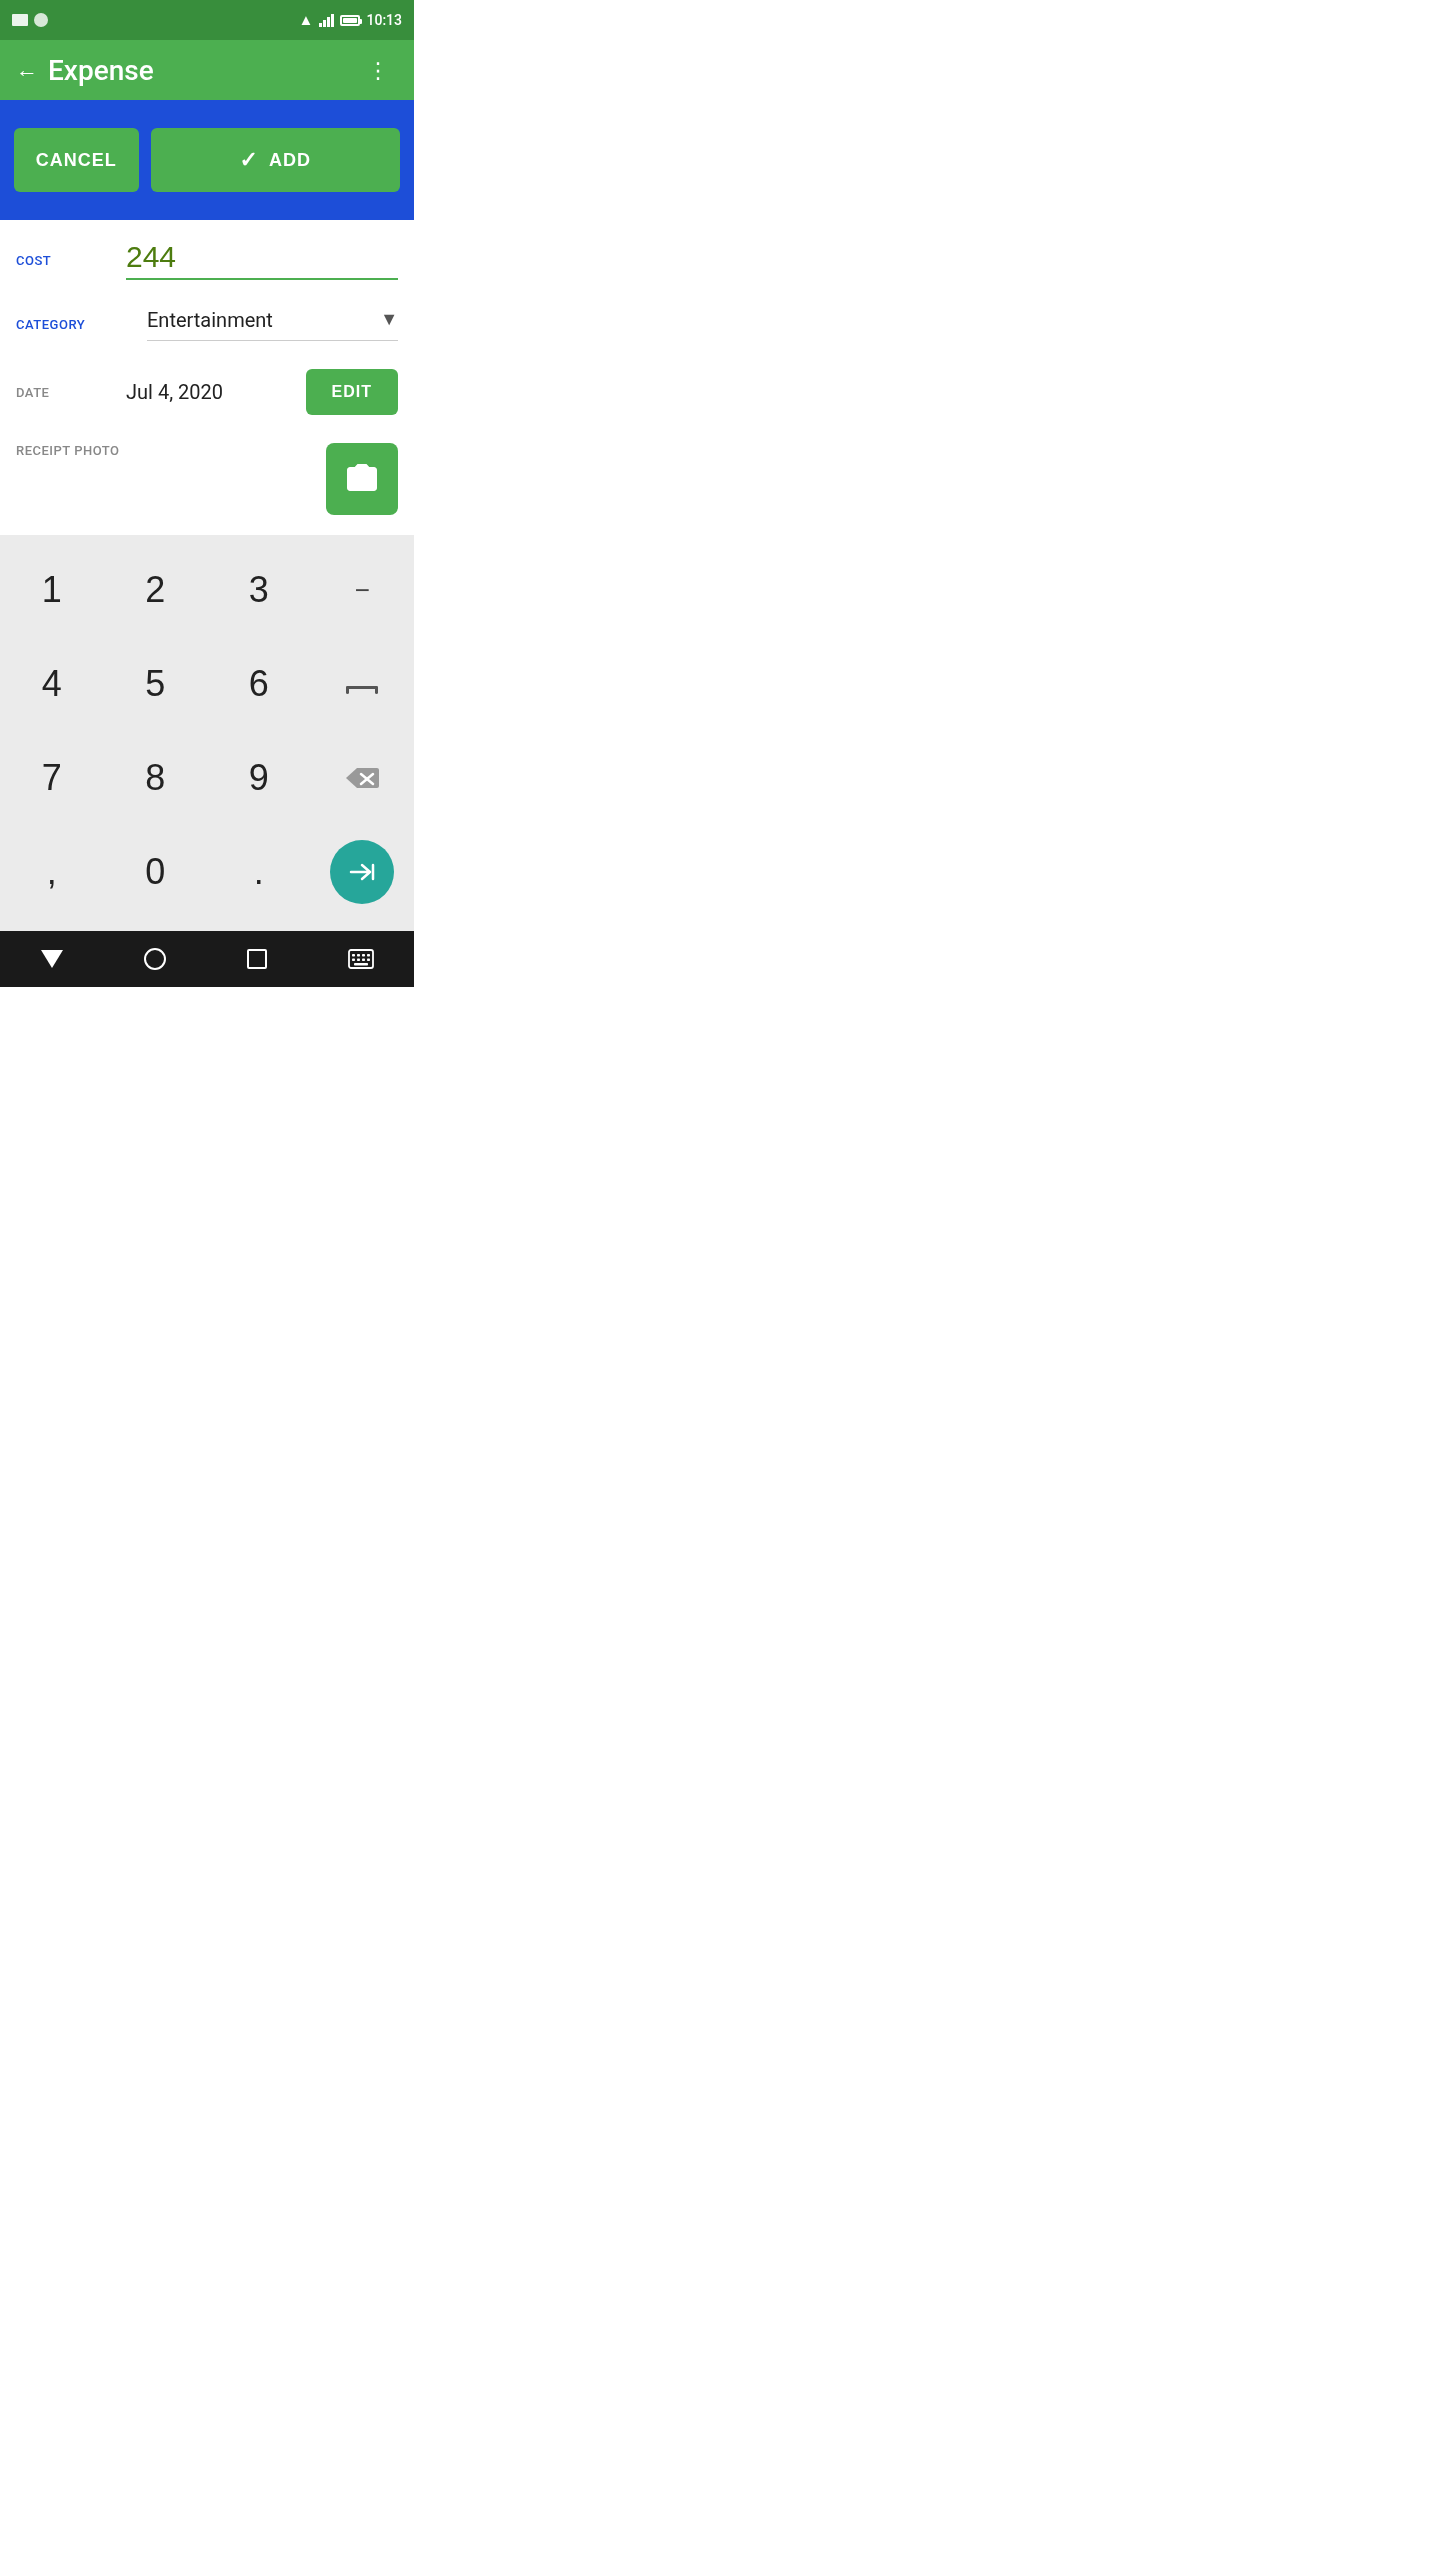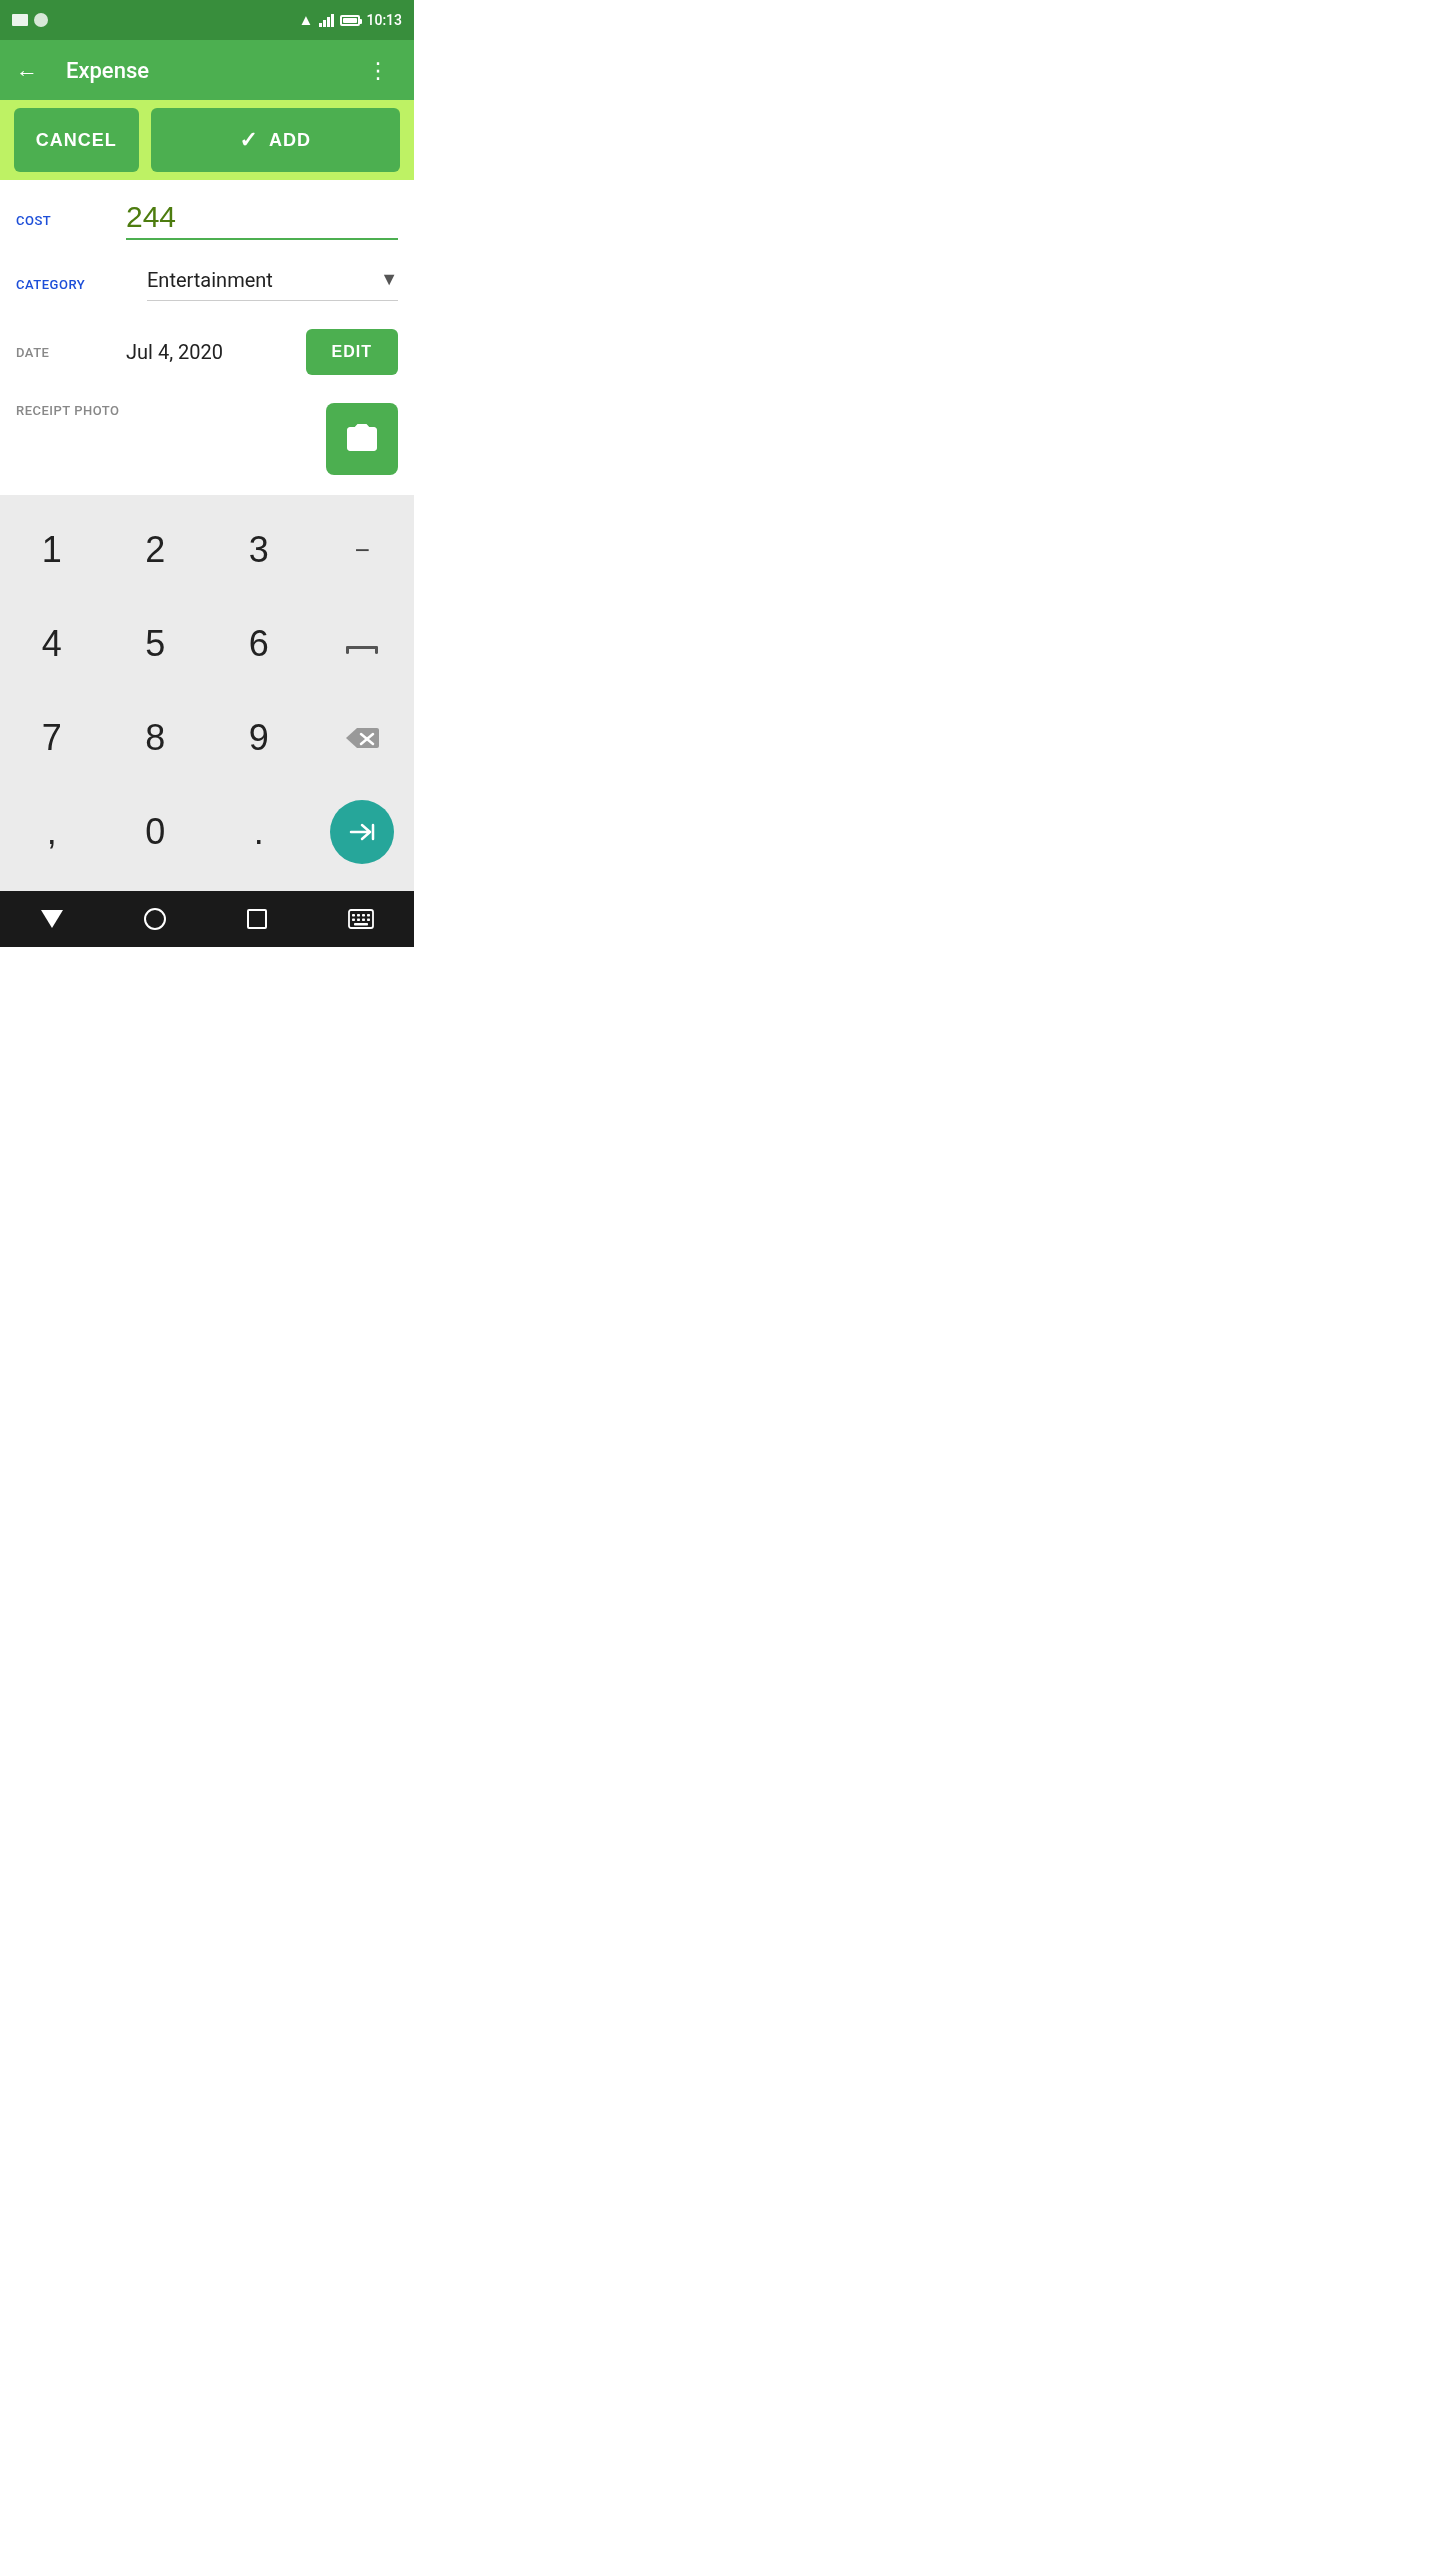--- a/index.html
+++ b/index.html
@@ -96,37 +96,37 @@
       color: white;
     }
     .app-bar-back {
       font-size: 22px;
       cursor: pointer;
       padding: 8px;
       margin-left: -8px;
     }
     .app-bar-title {
       flex: 1;
-      font-size: 22px;
+      font-size: 28px;
       font-weight: 500;
-      margin-left: 20px;
+      margin-left: 2px;
     }
     .app-bar-more {
       font-size: 22px;
       cursor: pointer;
       padding: 8px;
       letter-spacing: 1px;
     }
 
     
     .action-buttons {
       display: flex;
       gap: 0;
-      padding: 8px 14px;
-      background: #bef264;
+      padding: 28px 14px;
+      background: #1d4ed8;
       gap: 12px;
       align-items: center;
     }
     .btn-cancel {
       flex: 1;
       background: #4caf50;
       color: white;
       border: none;
       border-radius: 6px;
       height: 64px;

